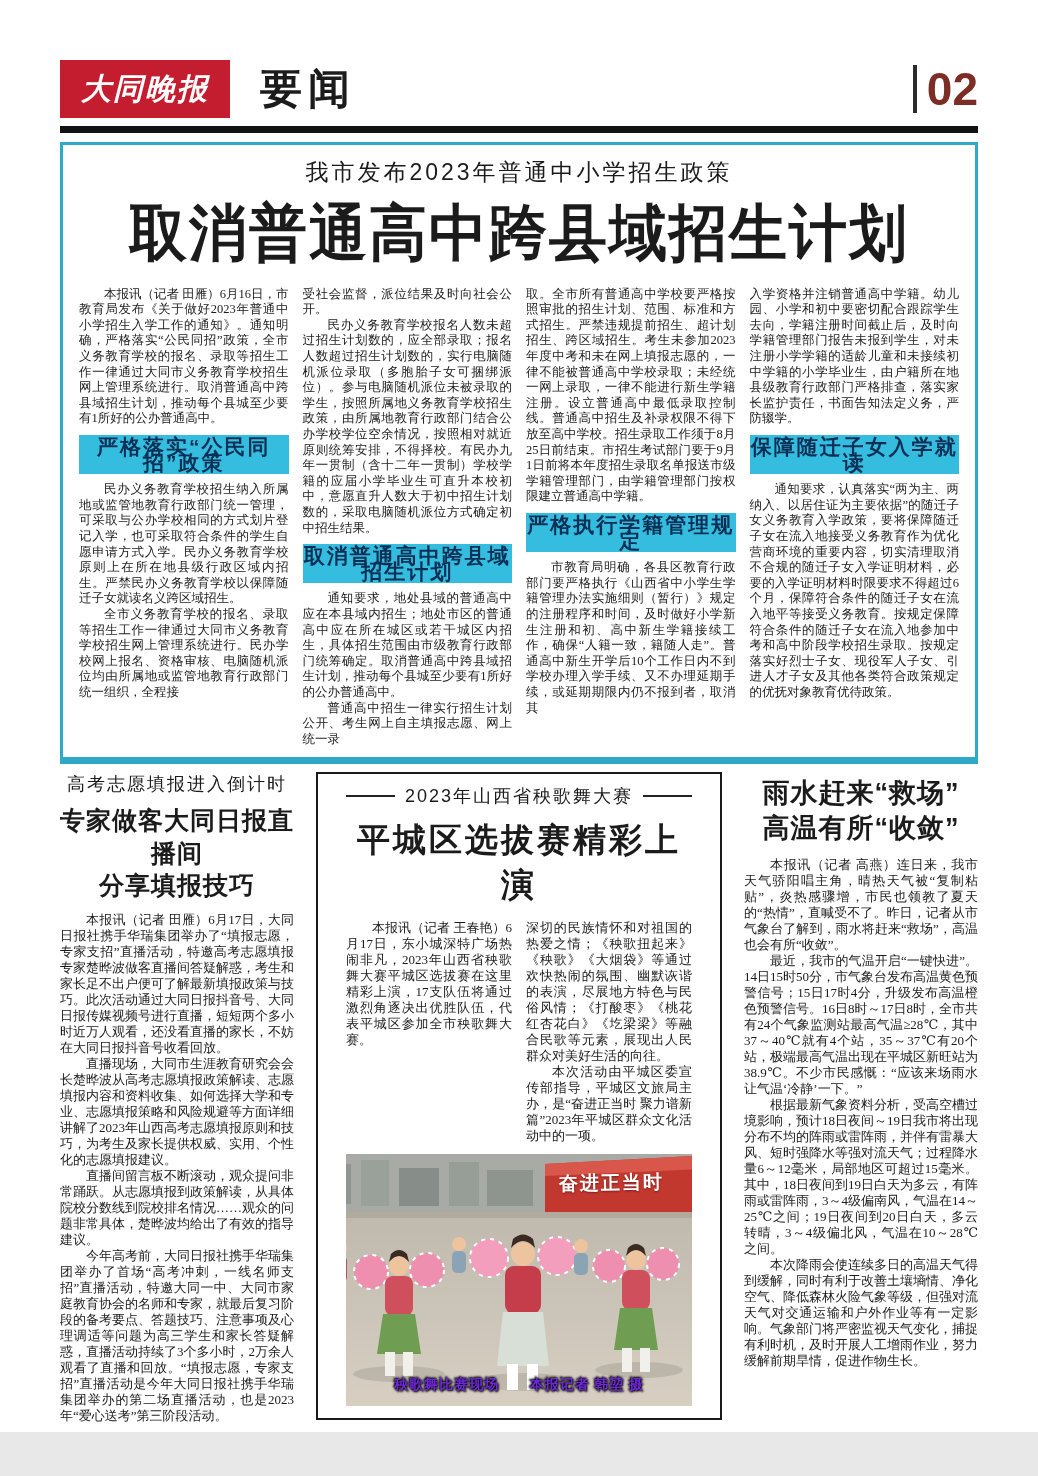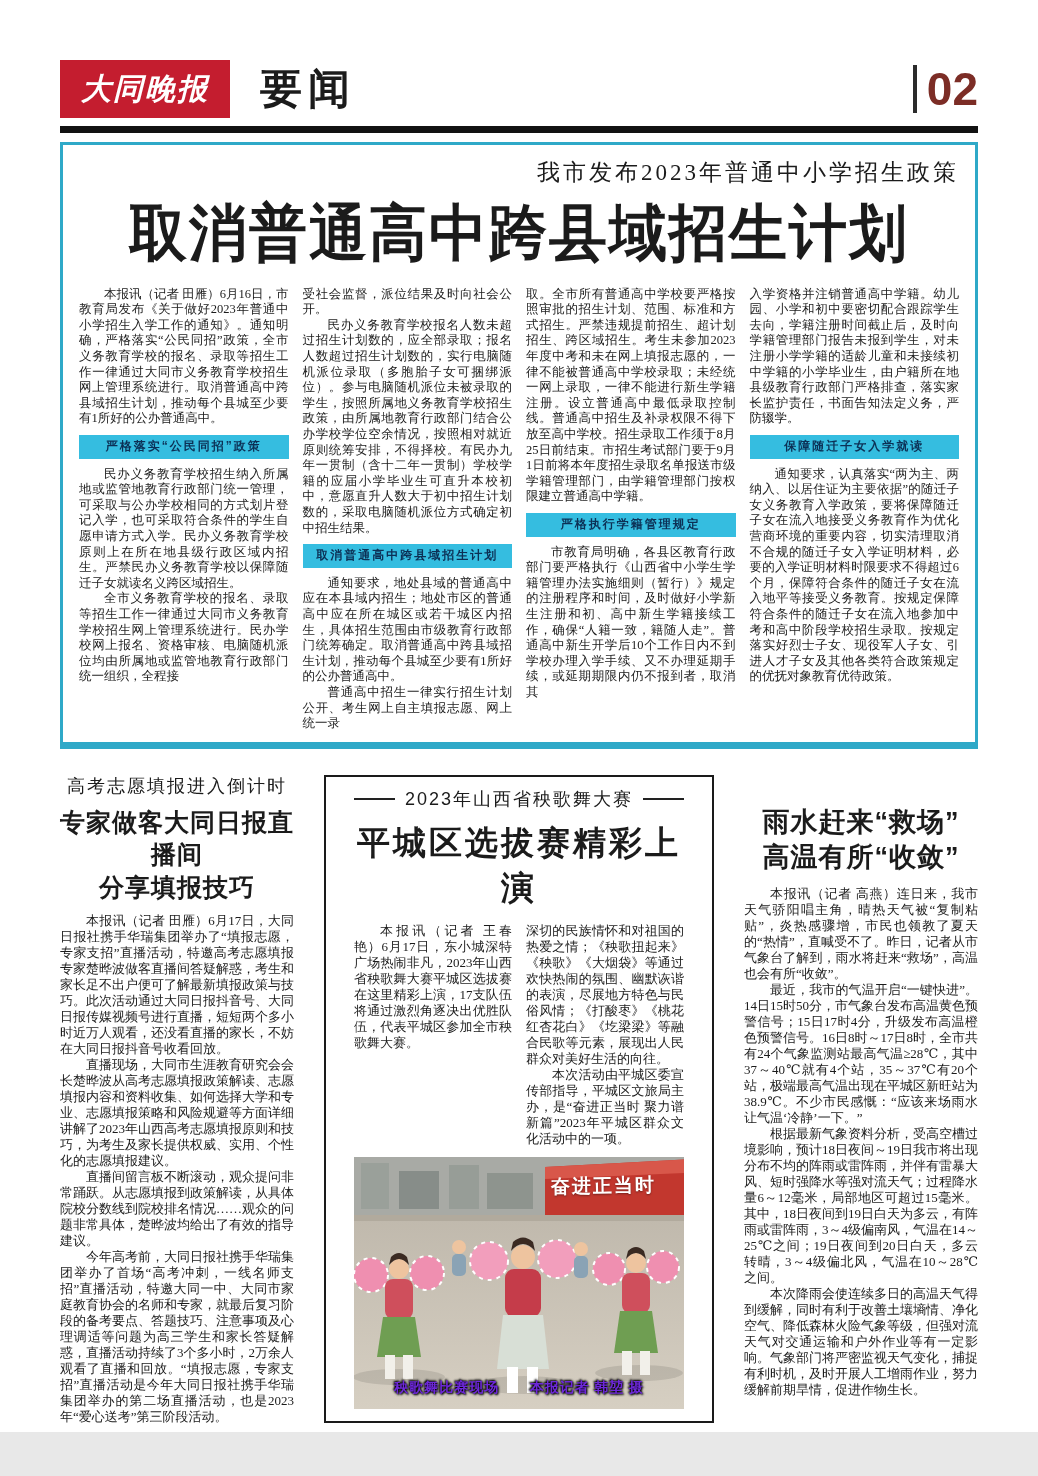--- a/index.html
+++ b/index.html
@@ -38,43 +38,43 @@
   .pagenum-bar{width:4px;height:48px;background:#2b2b2b;margin-right:10px;}
   .pagenum{font-family:"Liberation Sans","DejaVu Sans",sans-serif;font-weight:900;font-size:46px;color:var(--pagenum);line-height:1;}
   .hdr-rule{height:7px;background:#121212;margin-top:6px;}
 
   
   .main-box{
     margin-top:9px;border:3px solid var(--teal);border-bottom-width:7px;
     padding:12px 16px 10px;
   }
   .kicker-main{
-    text-align:right;font-family:Liberation Serif, serif;
+    text-align:center;font-family:Liberation Sans, sans-serif;
     font-size:23px;letter-spacing:3px;font-weight:500;
   }
   .headline-main{
     text-align:center;font-family:"Liberation Sans","DejaVu Sans",sans-serif;
     font-weight:900;font-size:58px;letter-spacing:2px;line-height:1.15;
     margin-top:10px;transform:scaleY(1.06);transform-origin:top center;
   }
   .main-cols{display:flex;gap:14px;margin-top:22px;}
   .main-cols .story-col{flex:1;min-width:0;}
 
   .story-col{font-size:12.5px;line-height:15.6px;text-align:justify;}
   .story-col p.bp{text-indent:2em;}
   .story-col p.bp.noind{text-indent:0;}
   .subhead{
     background:var(--cyan);color:var(--navy);
     font-family:"Liberation Sans","DejaVu Sans",sans-serif;
-    font-weight:700;font-size:12px;letter-spacing:2px;
+    font-weight:700;font-size:21px;letter-spacing:2px;
     text-align:center;padding:4px 0;margin:8px 0;text-indent:0;
   }
 
   
-  .mid-row{display:flex;gap:30px;margin-top:25px;align-items:center;}
+  .mid-row{display:flex;gap:22px;margin-top:8px;align-items:flex-start;}
   .mid-left{width:234px;flex:none;}
   .mid-right{width:234px;flex:none;}
   .mid-center{flex:1;border:2px solid #1a1a1a;padding:10px 28px 12px;}
 
   .kicker-small{
     text-align:center;font-family:"Liberation Sans","DejaVu Sans",sans-serif;
     font-size:18px;letter-spacing:2px;margin-bottom:8px;
   }
   .hl-2line{
     text-align:center;font-family:"Liberation Sans","DejaVu Sans",sans-serif;

